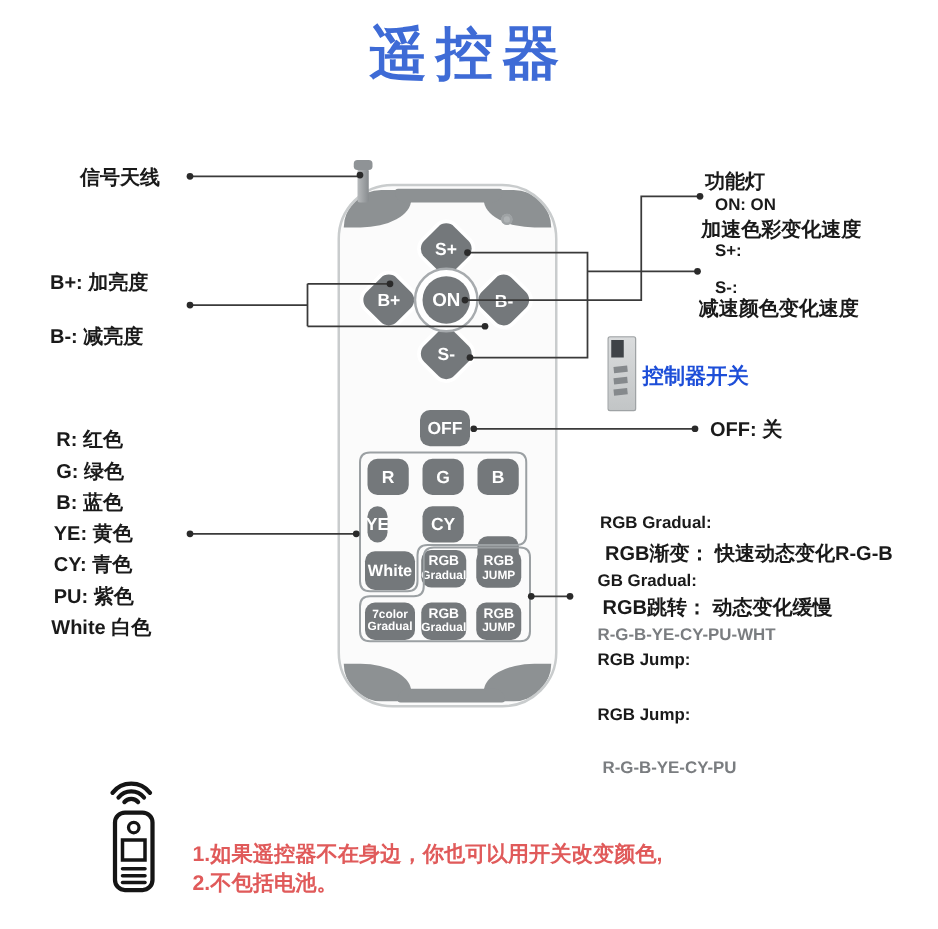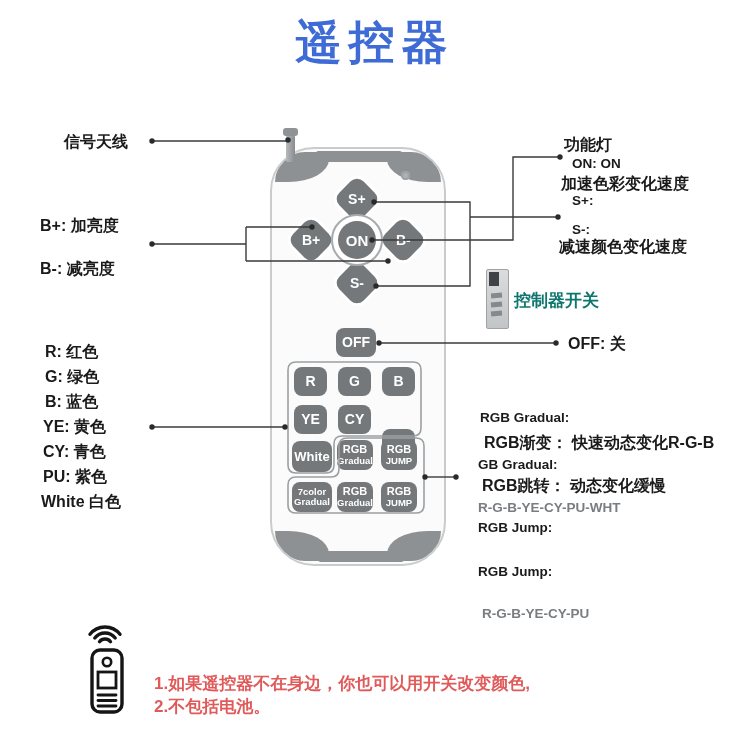--- a/index.html
+++ b/index.html
@@ -44,21 +44,21 @@
   
   .key{position:absolute;background:#74787B;color:#ffffff;font-weight:bold;border-radius:8px;
        display:flex;flex-direction:column;align-items:center;justify-content:center;
        z-index:4;line-height:1.05;text-align:center;}
   .key .l1{font-size:11px;} .key .l2{font-size:9.5px;}
   .key.single{font-size:14px;}
 
   
   .lab{position:absolute;font-weight:bold;font-size:16px;white-space:nowrap;z-index:7;}
   .lab.small{font-size:13.5px;}
-  .lab.red{color:#0f766e;font-size:17px;}
+  .lab.red{color:#1d4ed8;font-size:17px;}
   .lab.gray{color:#7a7d80;font-size:13.5px;}
   .lab.en{font-size:13.5px;}
   .note{position:absolute;color:#E05A5A;font-size:17px;font-weight:bold;white-space:nowrap;z-index:7;}
 
   
   .switch-img{position:absolute;left:486px;top:269px;width:21px;height:58px;z-index:7;
               background:linear-gradient(180deg,#dadcdd,#c2c5c6);border:1px solid #9fa3a5;border-radius:2px;}
   .switch-img .cap{position:absolute;left:2px;top:2px;width:10px;height:14px;background:#3f4347;}
   .switch-img .dash{position:absolute;left:4px;width:11px;height:5px;background:#85898c;transform:rotate(-6deg);}
 
@@ -97,21 +97,21 @@
       <span>S-</span>
     </div>
   <div class="on-ring"></div>
   <div class="on-disc">ON</div>
 
   <div class="key single" style="left:336px;top:328px;width:40px;height:29px;">OFF</div>
 
   <div class="key single" style="left:294px;top:367px;width:33px;height:29px;">R</div>
   <div class="key single" style="left:338px;top:367px;width:33px;height:29px;">G</div>
   <div class="key single" style="left:382px;top:367px;width:33px;height:29px;">B</div>
-  <div class="key single" style="left:294px;top:405px;width:33px;height:29px;">YE</div>
+  <div class="key single" style="left:294px;top:405px;width:16px;height:29px;">YE</div>
   <div class="key single" style="left:338px;top:405px;width:33px;height:29px;">CY</div>
   <div class="key single" style="left:382px;top:383px;width:33px;height:41px;margin-top:46px;">PU</div>
   <div class="key single" style="left:292px;top:441px;width:40px;height:31px;font-size:13px;">White</div>
 
   <div class="key" style="left:337px;top:440px;width:36px;height:30px;">
     <span class="l1">RGB</span>
       <span class="l2">Gradual</span>
     </div>
   <div class="key" style="left:381px;top:440px;width:36px;height:30px;">
     <span class="l1">RGB</span>

